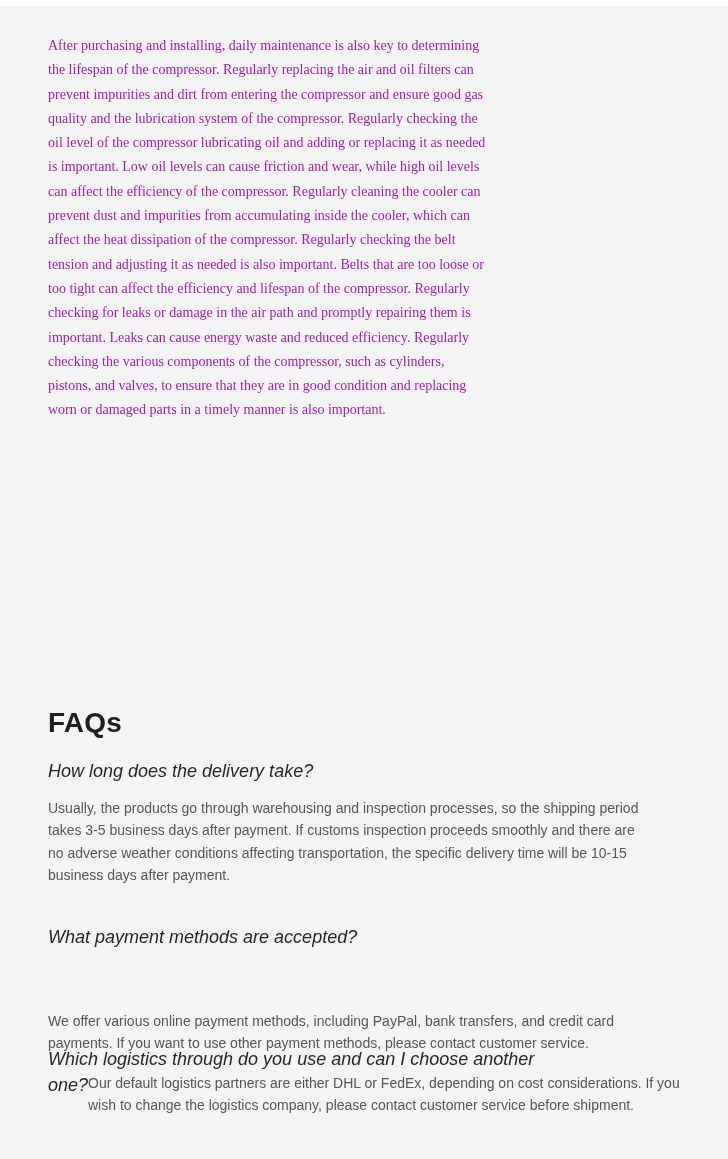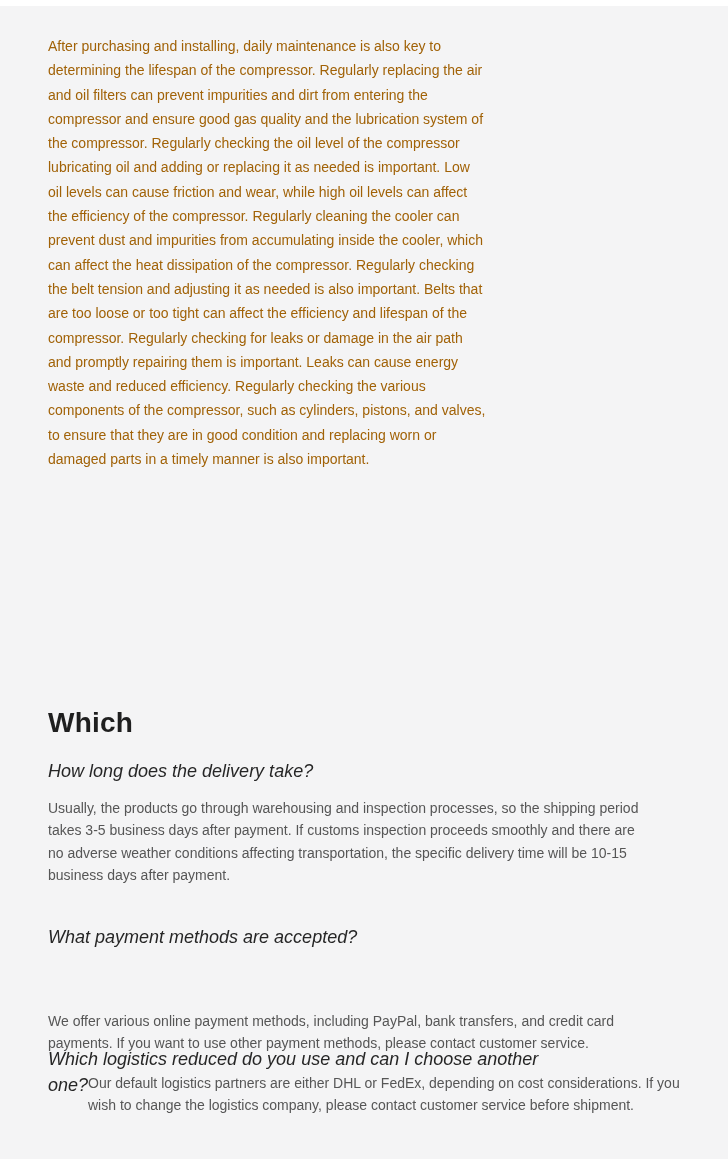--- a/index.html
+++ b/index.html
@@ -23,22 +23,23 @@
     height: 1153px;
     background: #f4f4f5;
   }
   .maintenance-paragraph {
     position: absolute;
     left: 48px;
     top: 14px;
     width: 438px;
     font-size: 14px;
     line-height: 24.3px;
-    color: #a16207;
+    color: #a21caf;
     text-align: left;
+    font-family: Liberation Serif, serif;
   }
   .faqs-title {
     position: absolute;
     left: 48px;
     top: 677px;
     font-size: 28px;
     line-height: 34px;
     font-weight: bold;
     color: #1f1f1f;
     letter-spacing: 0.2px;
@@ -69,31 +70,31 @@
   .a3 { top: 1066px; margin-left: 40px; }
 </style>
 </head>
 <body>
 
 <div class="page">
   <div class="content-section">
 
     <p class="maintenance-paragraph">After purchasing and installing, daily maintenance is also key to determining the lifespan of the compressor. Regularly replacing the air and oil filters can prevent impurities and dirt from entering the compressor and ensure good gas quality and the lubrication system of the compressor. Regularly checking the oil level of the compressor lubricating oil and adding or replacing it as needed is important. Low oil levels can cause friction and wear, while high oil levels can affect the efficiency of the compressor. Regularly cleaning the cooler can prevent dust and impurities from accumulating inside the cooler, which can affect the heat dissipation of the compressor. Regularly checking the belt tension and adjusting it as needed is also important. Belts that are too loose or too tight can affect the efficiency and lifespan of the compressor. Regularly checking for leaks or damage in the air path and promptly repairing them is important. Leaks can cause energy waste and reduced efficiency. Regularly checking the various components of the compressor, such as cylinders, pistons, and valves, to ensure that they are in good condition and replacing worn or damaged parts in a timely manner is also important.</p>
 
-    <h2 class="faqs-title">Which</h2>
+    <h2 class="faqs-title">FAQs</h2>
 
     <div class="faq-item">
       <div class="faq-question q1">How long does the delivery take?</div>
       <div class="faq-answer a1">Usually, the products go through warehousing and inspection processes, so the shipping period takes 3-5 business days after payment. If customs inspection proceeds smoothly and there are no adverse weather conditions affecting transportation, the specific delivery time will be 10-15 business days after payment.</div>
     </div>
 
     <div class="faq-item">
       <div class="faq-question q2">What payment methods are accepted?</div>
       <div class="faq-answer a2">We offer various online payment methods, including PayPal, bank transfers, and credit card payments. If you want to use other payment methods, please contact customer service.</div>
     </div>
 
     <div class="faq-item">
-      <div class="faq-question q3">Which logistics reduced do you use and can I choose another one?</div>
+      <div class="faq-question q3">Which logistics through do you use and can I choose another one?</div>
       <div class="faq-answer a3">Our default logistics partners are either DHL or FedEx, depending on cost considerations. If you wish to change the logistics company, please contact customer service before shipment.</div>
     </div>
 
   </div>
 </div>
 
 </body></html>

